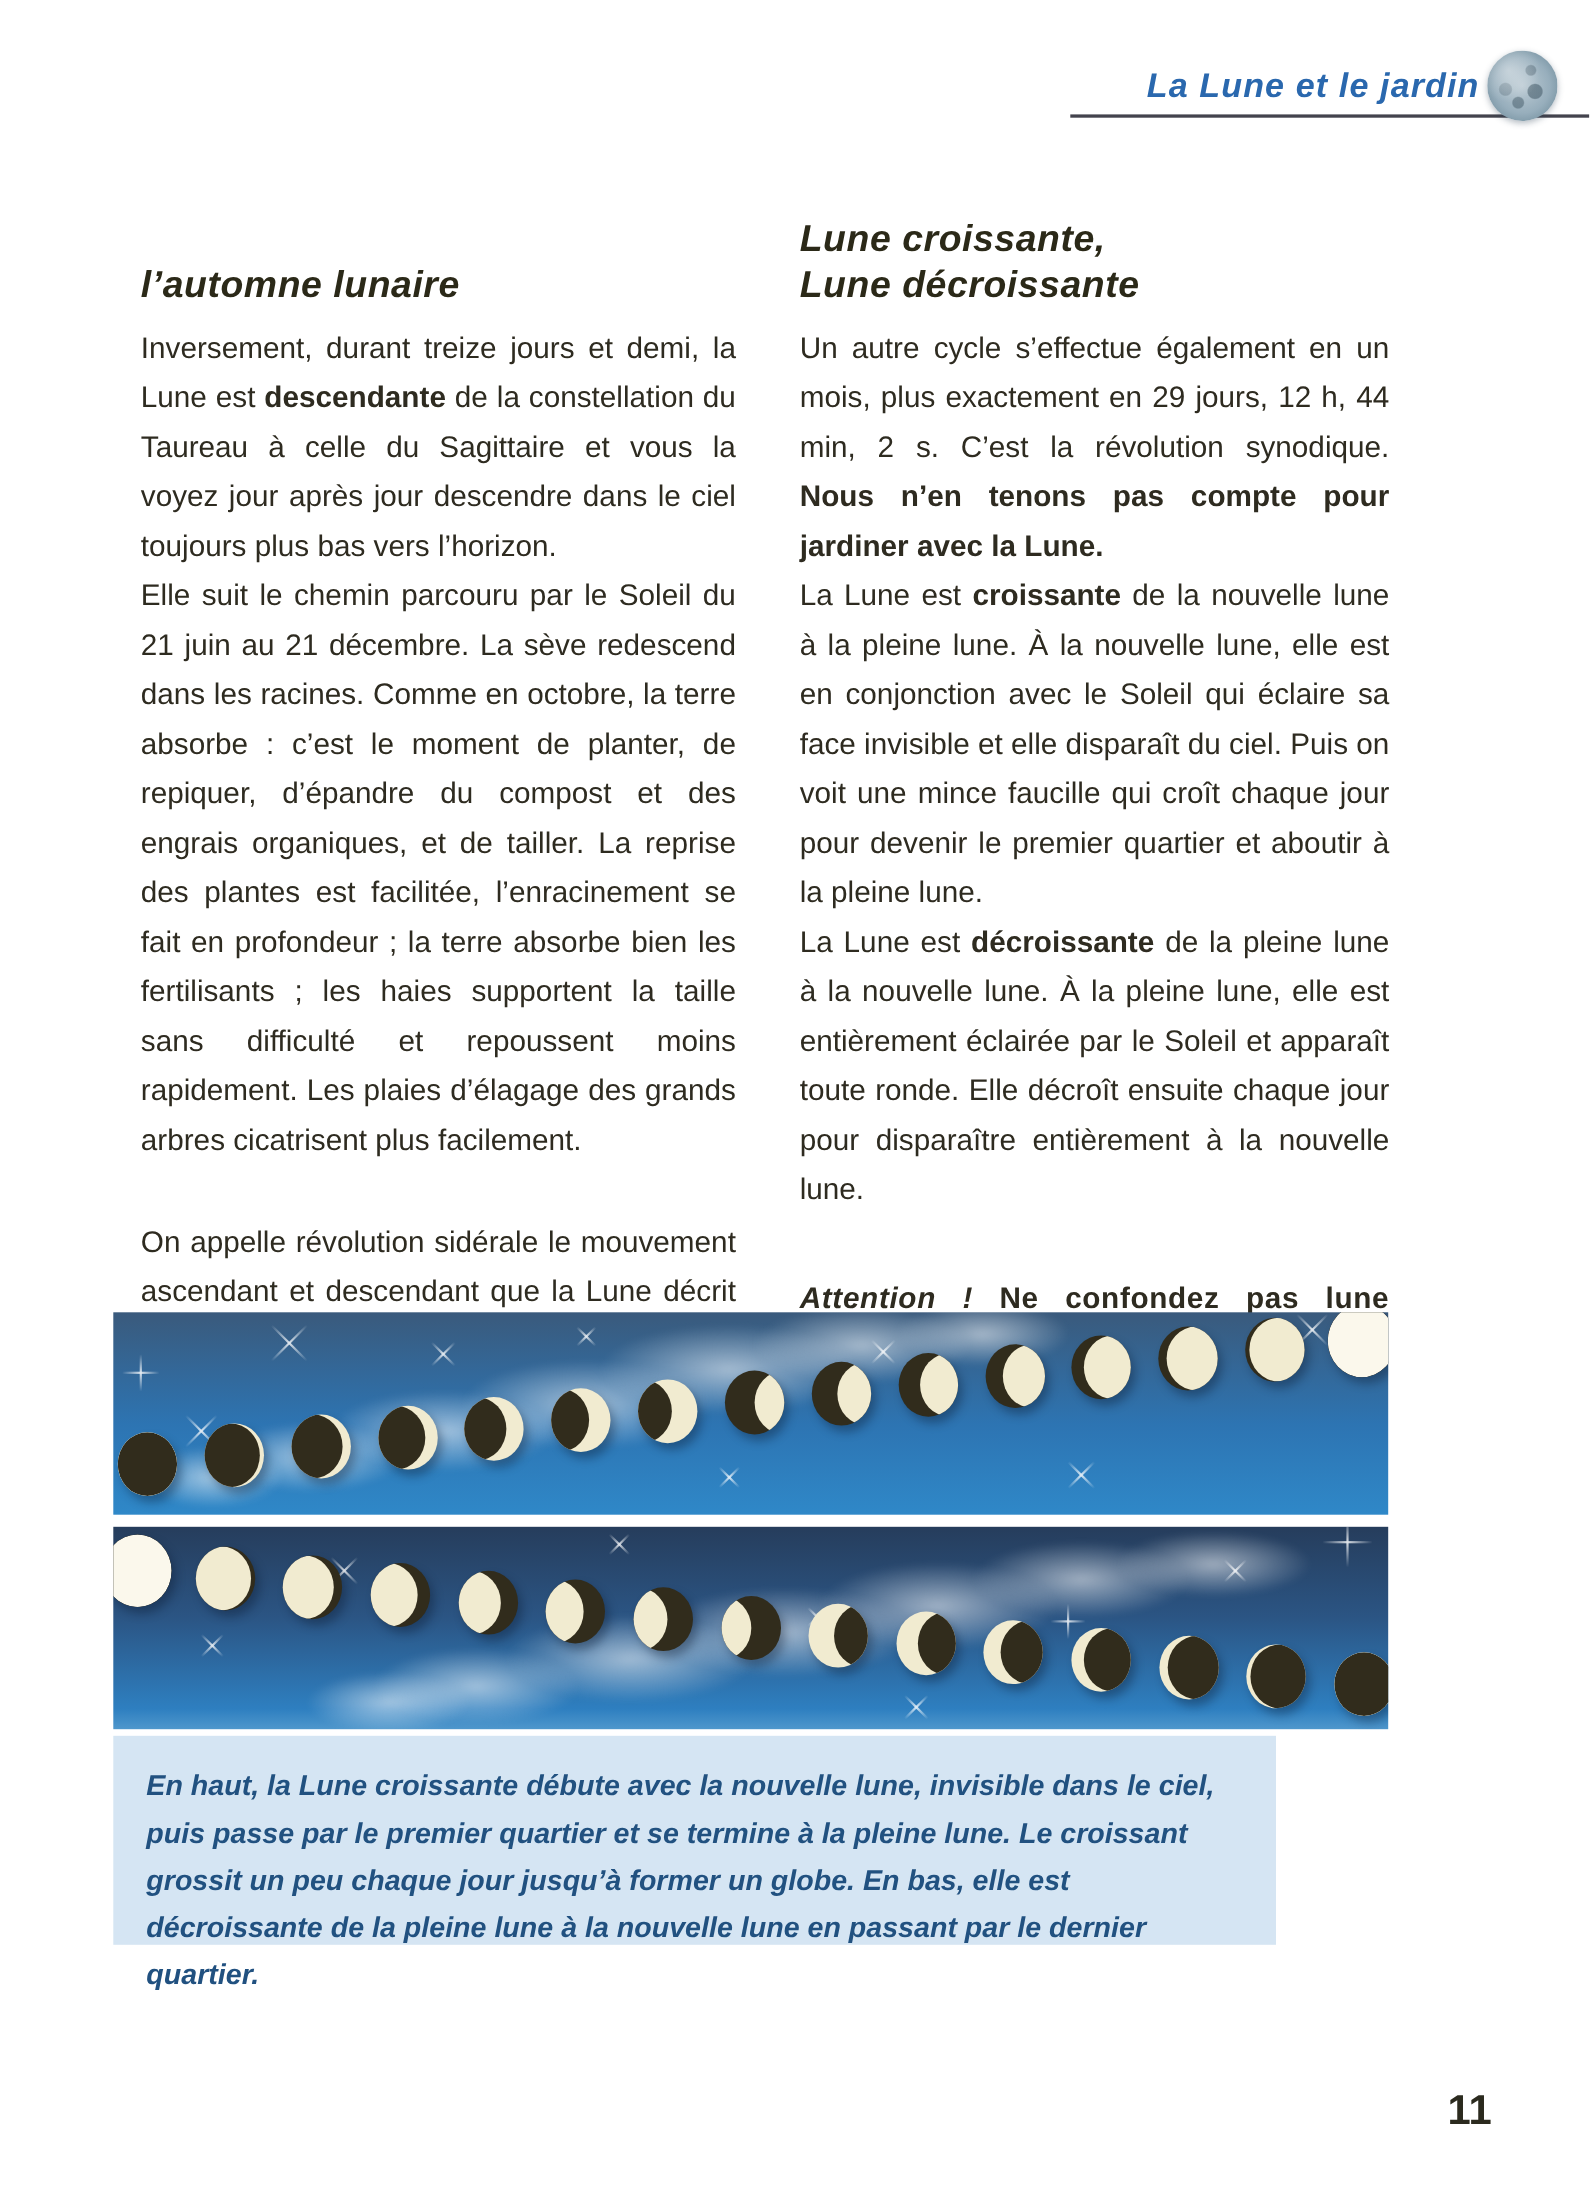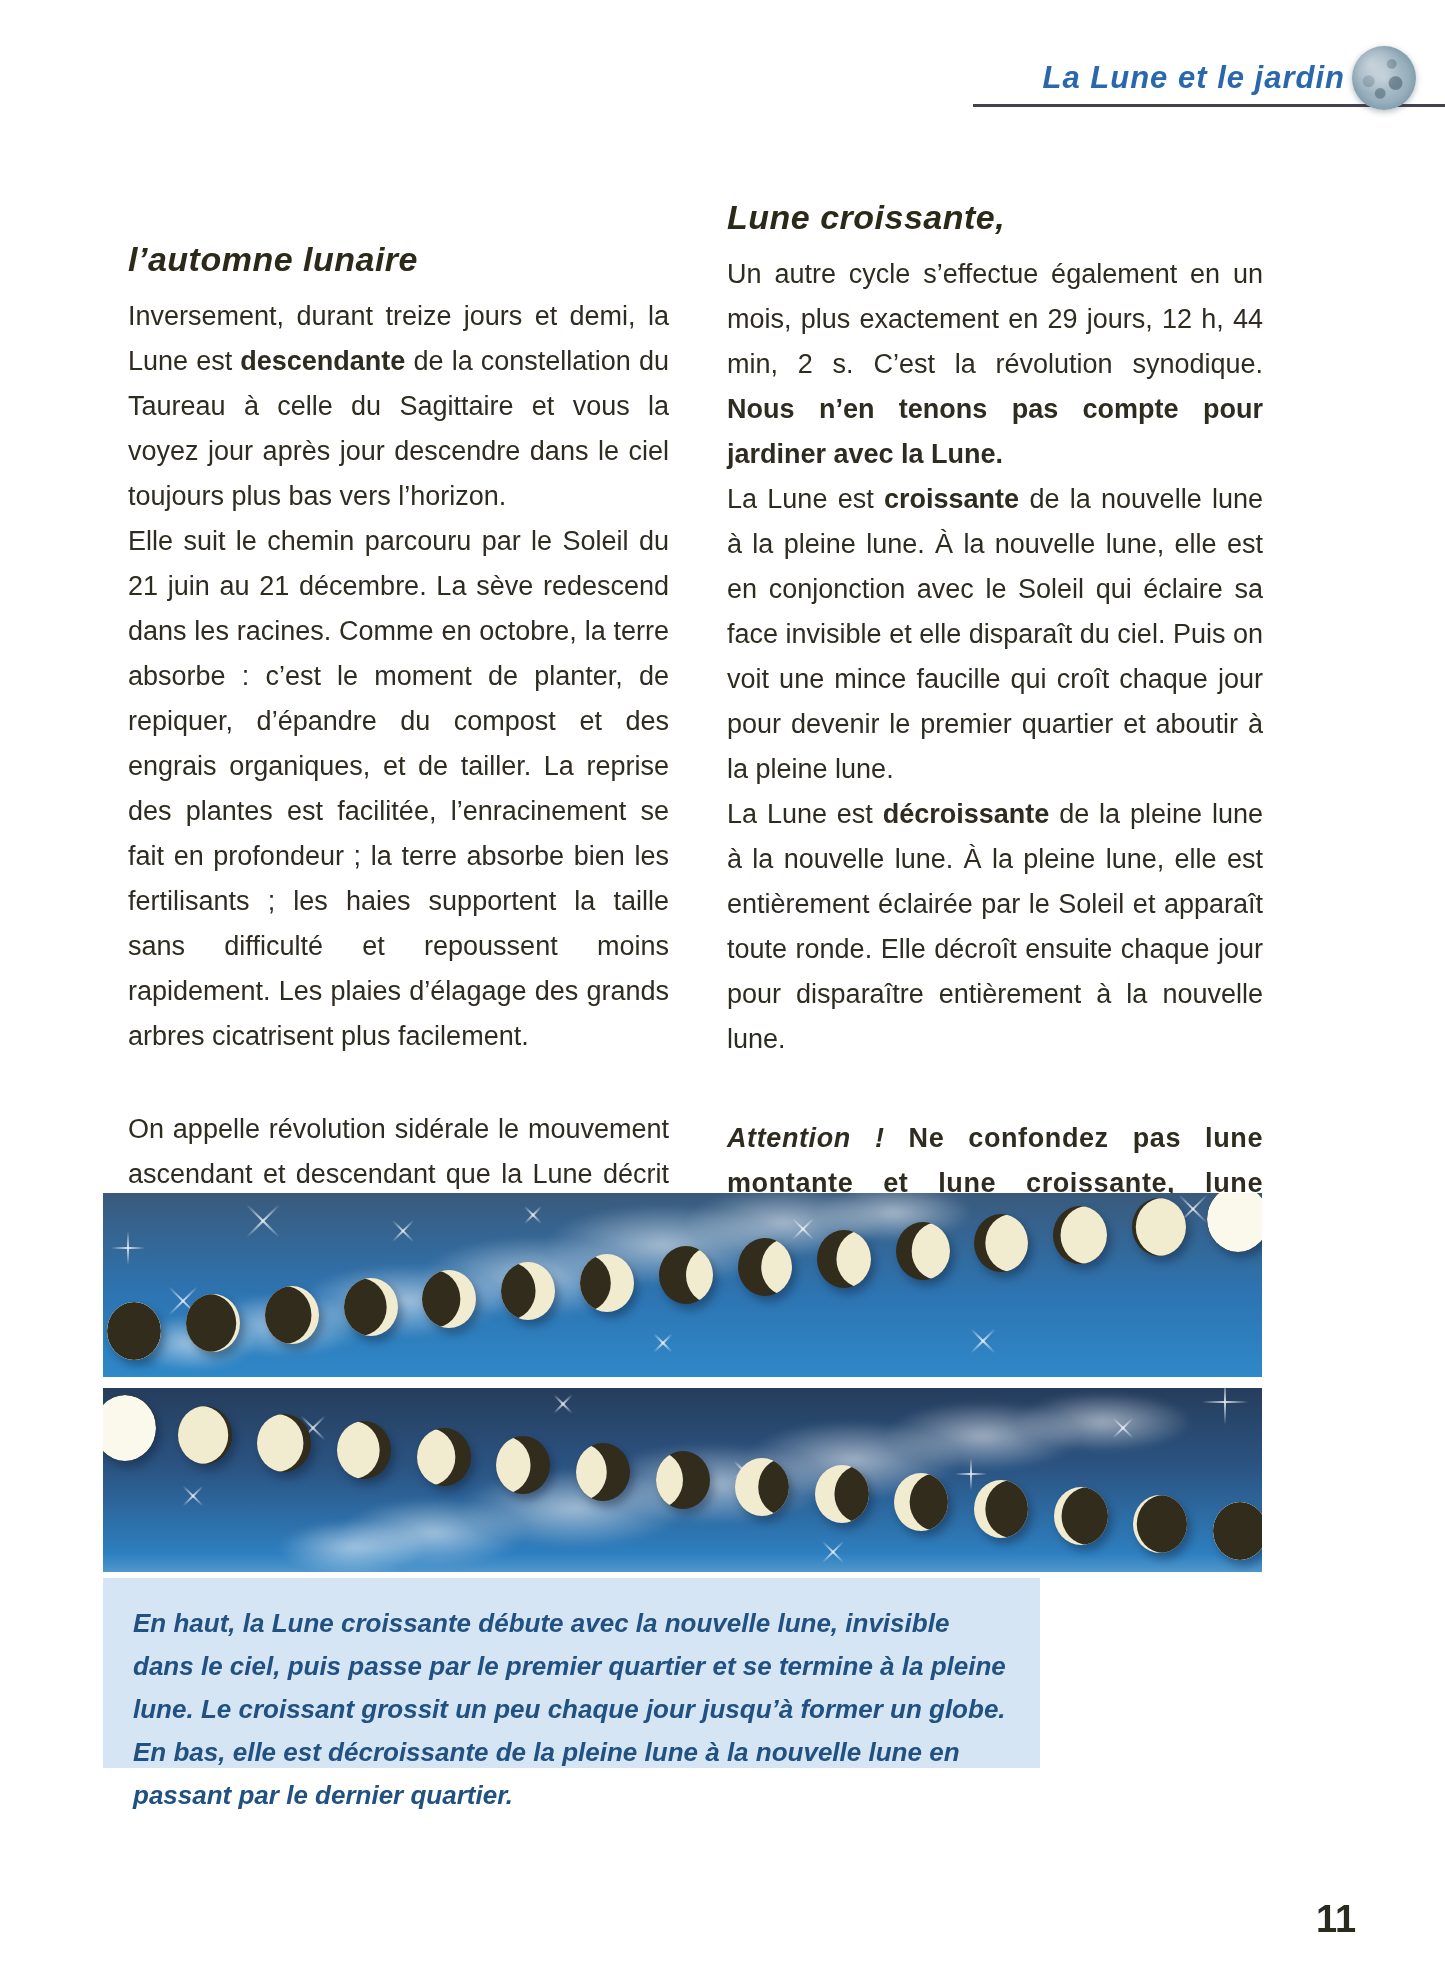--- a/index.html
+++ b/index.html
@@ -64,21 +64,21 @@
   .sparkle{position:absolute; pointer-events:none; opacity:.85;}
   .sparkle::before,.sparkle::after{
     content:""; position:absolute; left:50%; top:0; width:2px; height:100%;
     background:linear-gradient(180deg, rgba(255,255,255,0), rgba(255,255,255,.95) 50%, rgba(255,255,255,0));
     transform:translateX(-50%);
   }
   .sparkle::after{transform:translateX(-50%) rotate(90deg);}
   .sparkle.x{transform:rotate(45deg);}
   
   .caption-box{
-    position:absolute; left:103px; top:1578px; width:937px; height:190px;
+    position:absolute; left:103px; top:1578px; width:1057px; height:190px;
     background:#d5e5f3; box-sizing:border-box; padding:24px 30px 0 30px;
   }
   .caption-text{
     font-size:26px; line-height:43px; font-weight:bold; font-style:italic;
     color:#215180; margin:0;
   }
   
   .page-number{
     position:absolute; left:1316px; top:1898px;
     font-size:38px; font-weight:bold; color:#2b2a1e;
@@ -99,20 +99,21 @@
       <span>l’automne lunaire</span>
     </h2>
     <p class="para"><span>Inversement, durant treize jours et demi, la Lune est </span><span style="font-weight: bold;">descendante</span><span> de la constellation du Taureau à celle du Sagittaire et vous la voyez jour après jour descendre dans le ciel toujours plus bas vers l’horizon.</span></p>
     <p class="para"><span>Elle suit le chemin parcouru par le Soleil du 21 juin au 21 décembre. La sève redescend dans les racines. Comme en octobre, la terre absorbe : c’est le moment de planter, de repiquer, d’épandre du compost et des engrais organiques, et de tailler. La reprise des plantes est facilitée, l’enracinement se fait en profondeur ; la terre absorbe bien les fertilisants ; les haies supportent la taille sans difficulté et repoussent moins rapidement. Les plaies d’élagage des grands arbres cicatrisent plus facilement.</span></p>
     <p class="para gap-lg"><span>On appelle révolution sidérale le mouvement ascendant et descendant que la Lune décrit en une durée de 27 jours, 7 h, 43 min, 11 s. </span><span style="font-weight: bold;">C’est ce mouvement montant et descendant qui nous intéresse au jardin.</span></p>
   </div>
 
   <div class="col col-right">
     <h2 class="heading">
       <span>Lune croissante,</span><br>
+      <span>Lune décroissante</span>
     </h2>
     <p class="para"><span>Un autre cycle s’effectue également en un mois, plus exactement en 29 jours, 12 h, 44 min, 2 s. C’est la révolution synodique. </span><span style="font-weight: bold;">Nous n’en tenons pas compte pour jardiner avec la Lune.</span></p>
     <p class="para"><span>La Lune est </span><span style="font-weight: bold;">croissante</span><span> de la nouvelle lune à la pleine lune. À la nouvelle lune, elle est en conjonction avec le Soleil qui éclaire sa face invisible et elle disparaît du ciel. Puis on voit une mince faucille qui croît chaque jour pour devenir le premier quartier et aboutir à la pleine lune.</span></p>
     <p class="para"><span>La Lune est </span><span style="font-weight: bold;">décroissante</span><span> de la pleine lune à la nouvelle lune. À la pleine lune, elle est entièrement éclairée par le Soleil et apparaît toute ronde. Elle décroît ensuite chaque jour pour disparaître entièrement à la nouvelle lune.</span></p>
     <p class="para attention"><span style="font-weight: bold; font-style: italic;">Attention !</span><span style="font-weight: bold;"> </span><span style="font-weight: bold;">Ne confondez pas lune montante et lune croissante, lune descendante et lune décroissante.</span></p>
   </div>
 
   <div class="band band-1">
       <div class="cloud" style="left: 25px; top: 122px; width: 130px; height: 56px;"></div>
       <div class="cloud" style="left: 95px; top: 100px; width: 170px; height: 64px;"></div>

